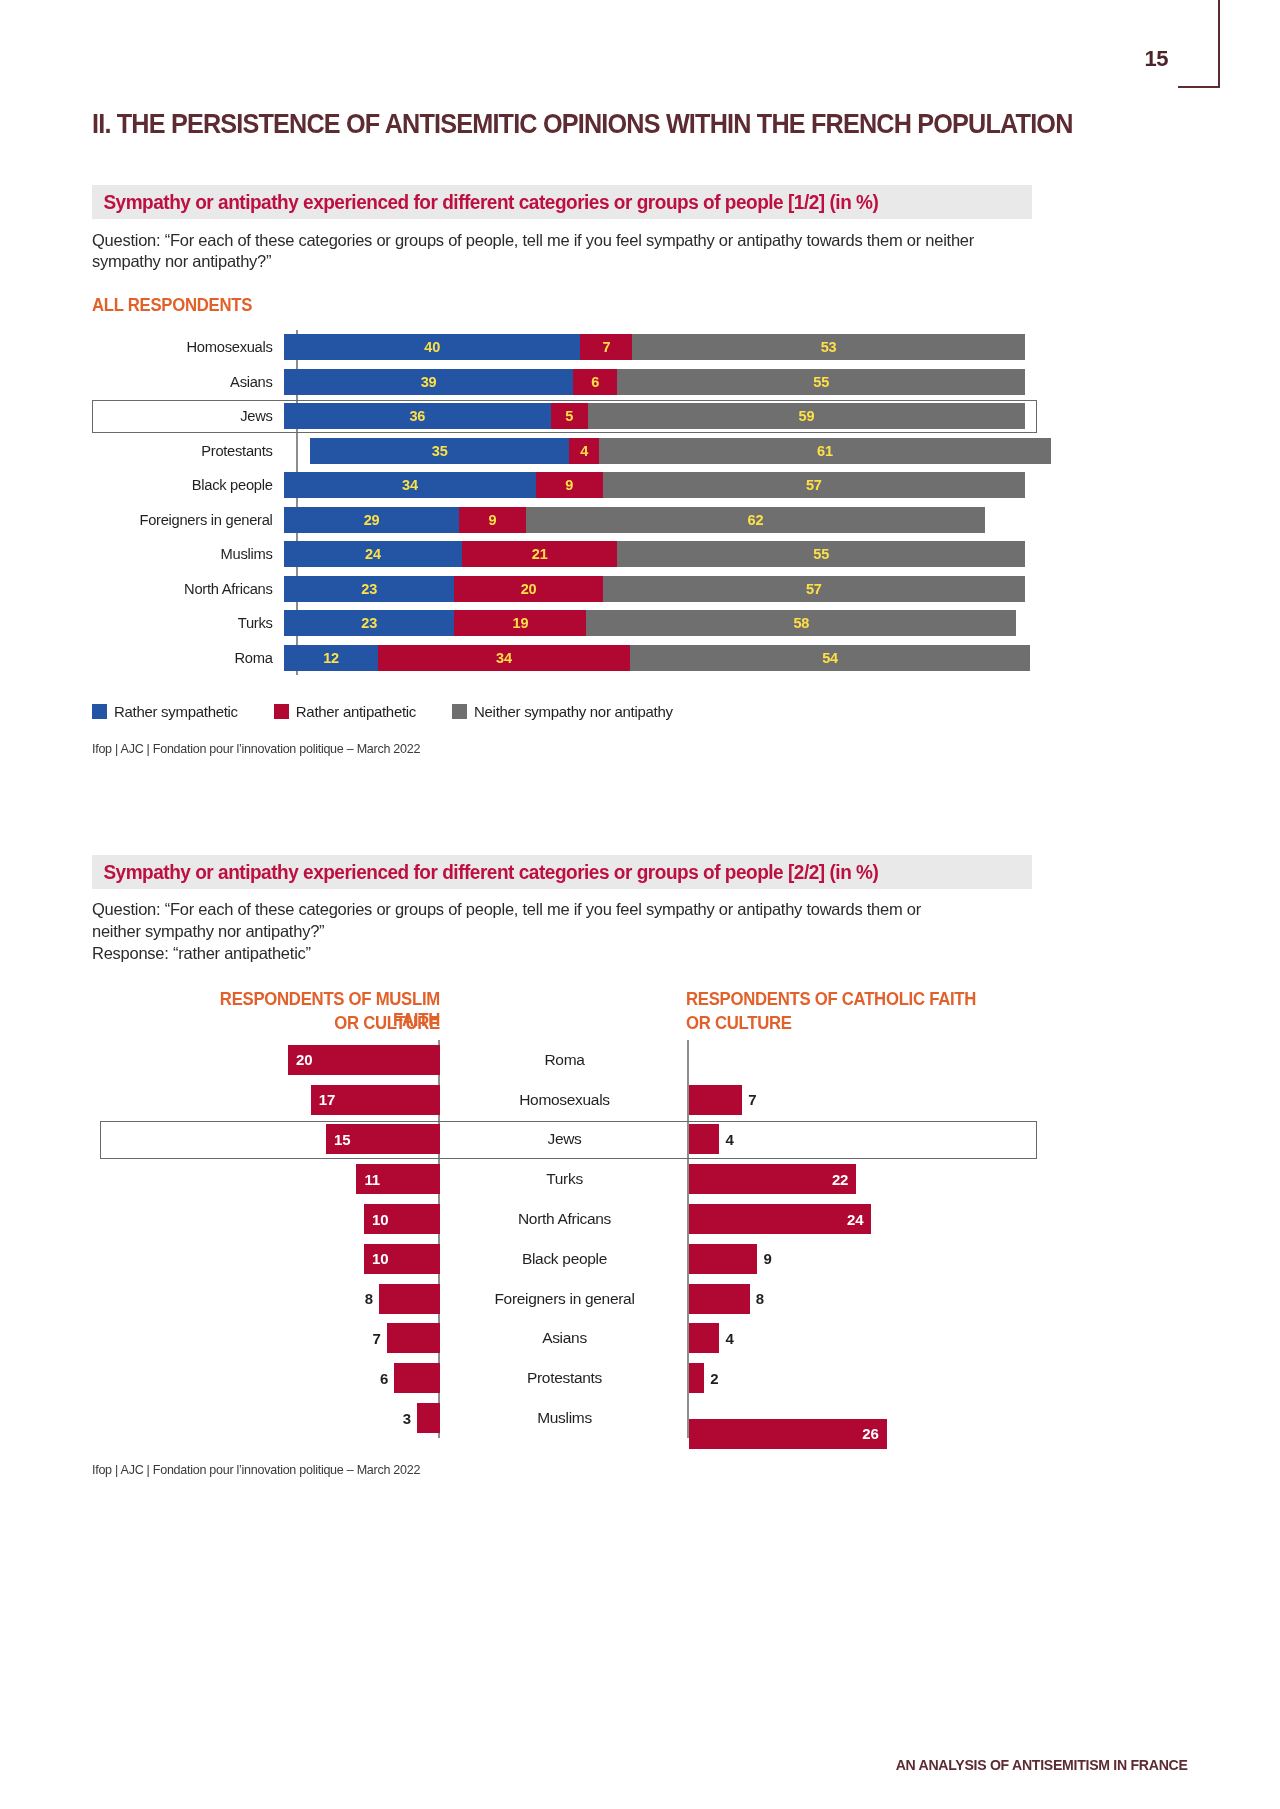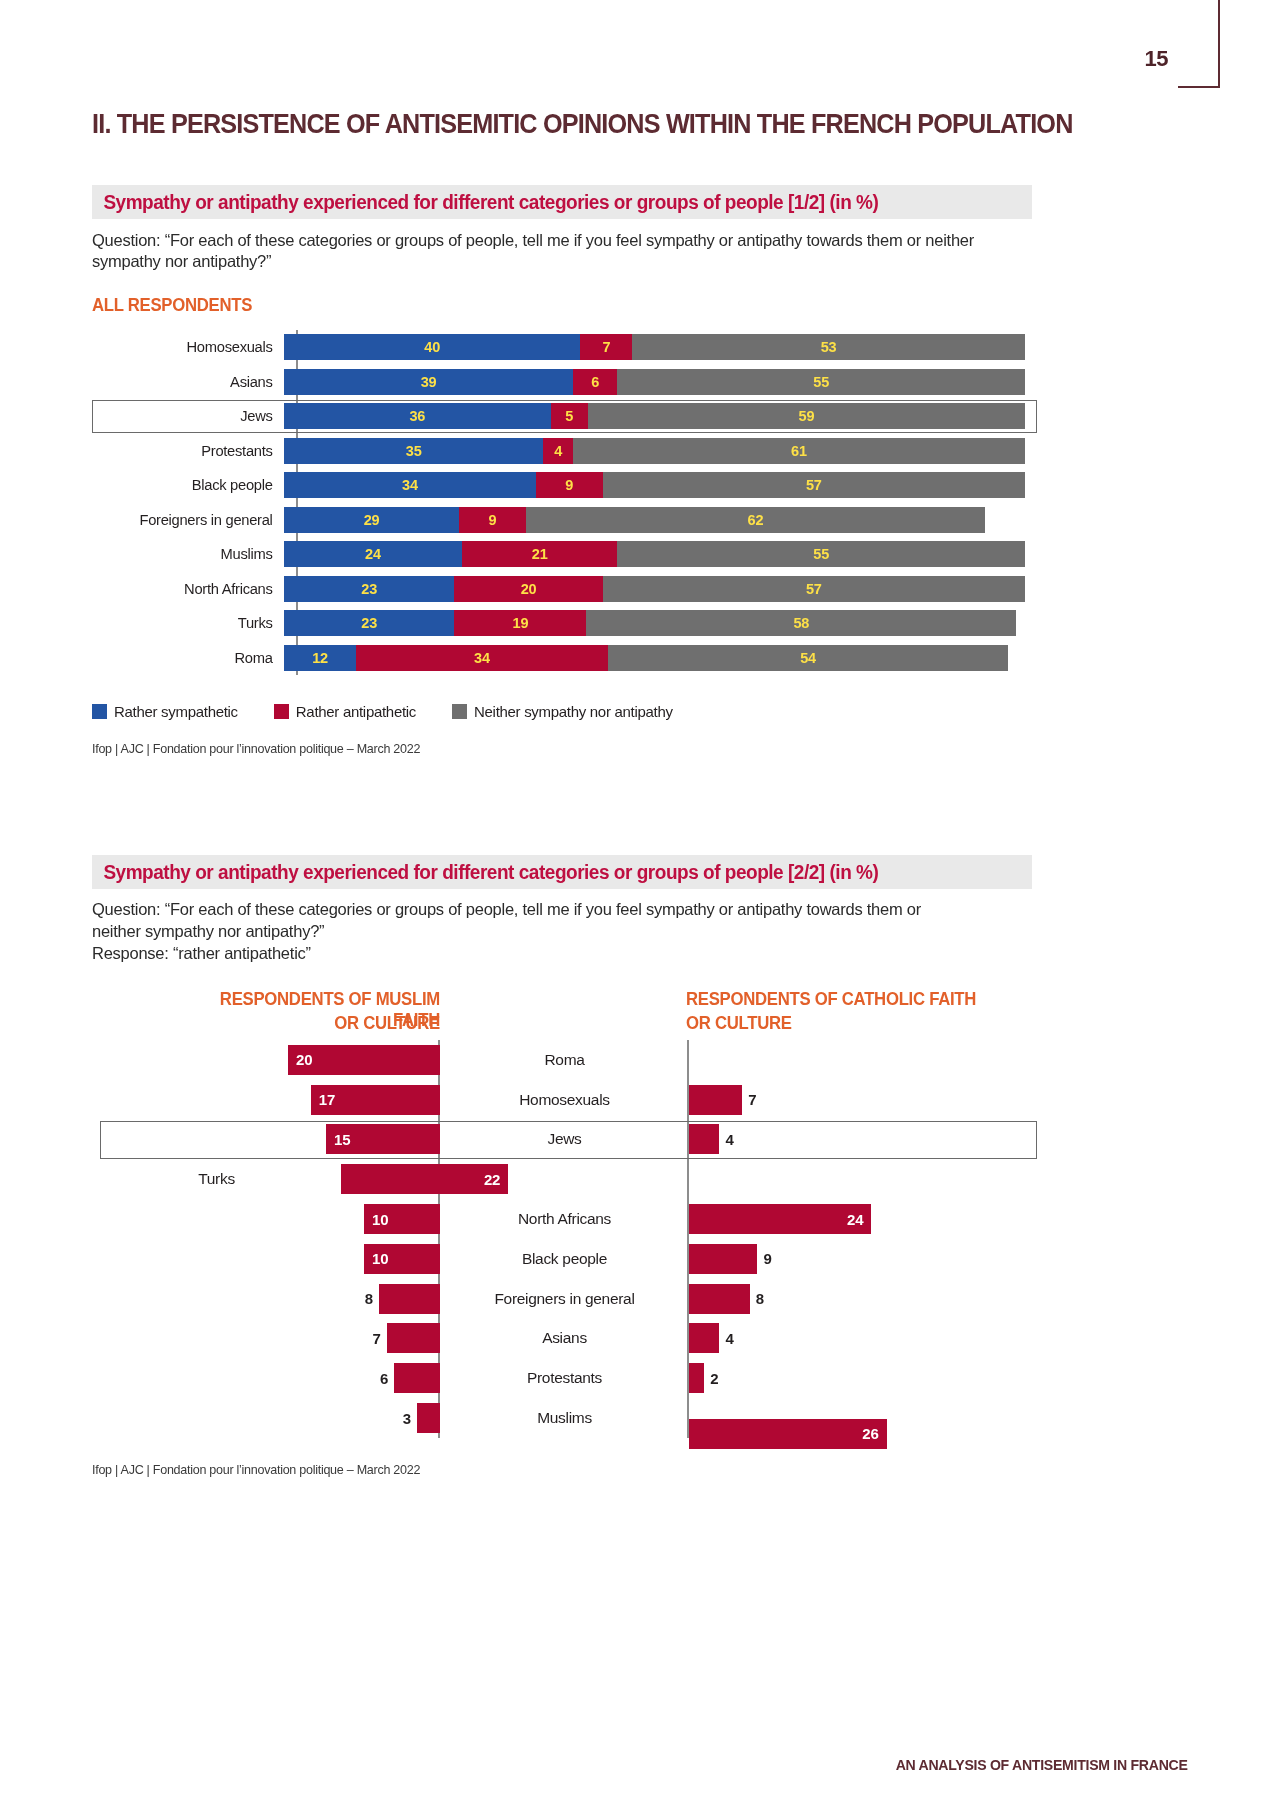--- a/index.html
+++ b/index.html
@@ -329,21 +329,21 @@
           <span>5</span>
         </div>
         <div class="seg seg-gray" style="width: 437.19px;">
           <span>59</span>
         </div>
       </div>
     </div>
     <div class="c1-row">
       <div class="c1-label">Protestants</div>
       <div class="c1-track">
-        <div class="seg seg-blue" style="width: 259.35px;">
+        <div class="seg seg-blue" style="width: 259.35px; margin-left: 26px;">
           <span>35</span>
         </div>
         <div class="seg seg-red" style="width: 29.64px;">
           <span>4</span>
         </div>
         <div class="seg seg-gray" style="width: 452.01px;">
           <span>61</span>
         </div>
       </div>
     </div>
@@ -413,21 +413,21 @@
           <span>19</span>
         </div>
         <div class="seg seg-gray" style="width: 429.78px;">
           <span>58</span>
         </div>
       </div>
     </div>
     <div class="c1-row">
       <div class="c1-label">Roma</div>
       <div class="c1-track">
-        <div class="seg seg-blue" style="width: 72px;">
+        <div class="seg seg-blue" style="width: 94px;">
           <span>12</span>
         </div>
         <div class="seg seg-red" style="width: 251.94px;">
           <span>34</span>
         </div>
         <div class="seg seg-gray" style="width: 400.14px;">
           <span>54</span>
         </div>
       </div>
     </div>
@@ -494,20 +494,25 @@
           <span class="c2-bar-val">15</span>
         </div>
       </div>
       <div class="c2-center">Jews</div>
       <div class="c2-right">
         <div class="c2-bar c2-bar-right" style="width: 30.4px;"></div>
         <span class="c2-right-outside">4</span>
       </div>
     </div>
     <div class="c2-row">
+      <div class="c2-left">
+        <div class="c2-bar c2-bar-left" style="width: 83.6px;">
+          <span class="c2-bar-val">11</span>
+        </div>
+      </div>
       <div class="c2-center">Turks</div>
       <div class="c2-right">
         <div class="c2-bar c2-bar-right" style="width: 167.2px;">
           <span class="c2-bar-val">22</span>
         </div>
       </div>
     </div>
     <div class="c2-row">
       <div class="c2-left">
         <div class="c2-bar c2-bar-left" style="width: 76px;">

